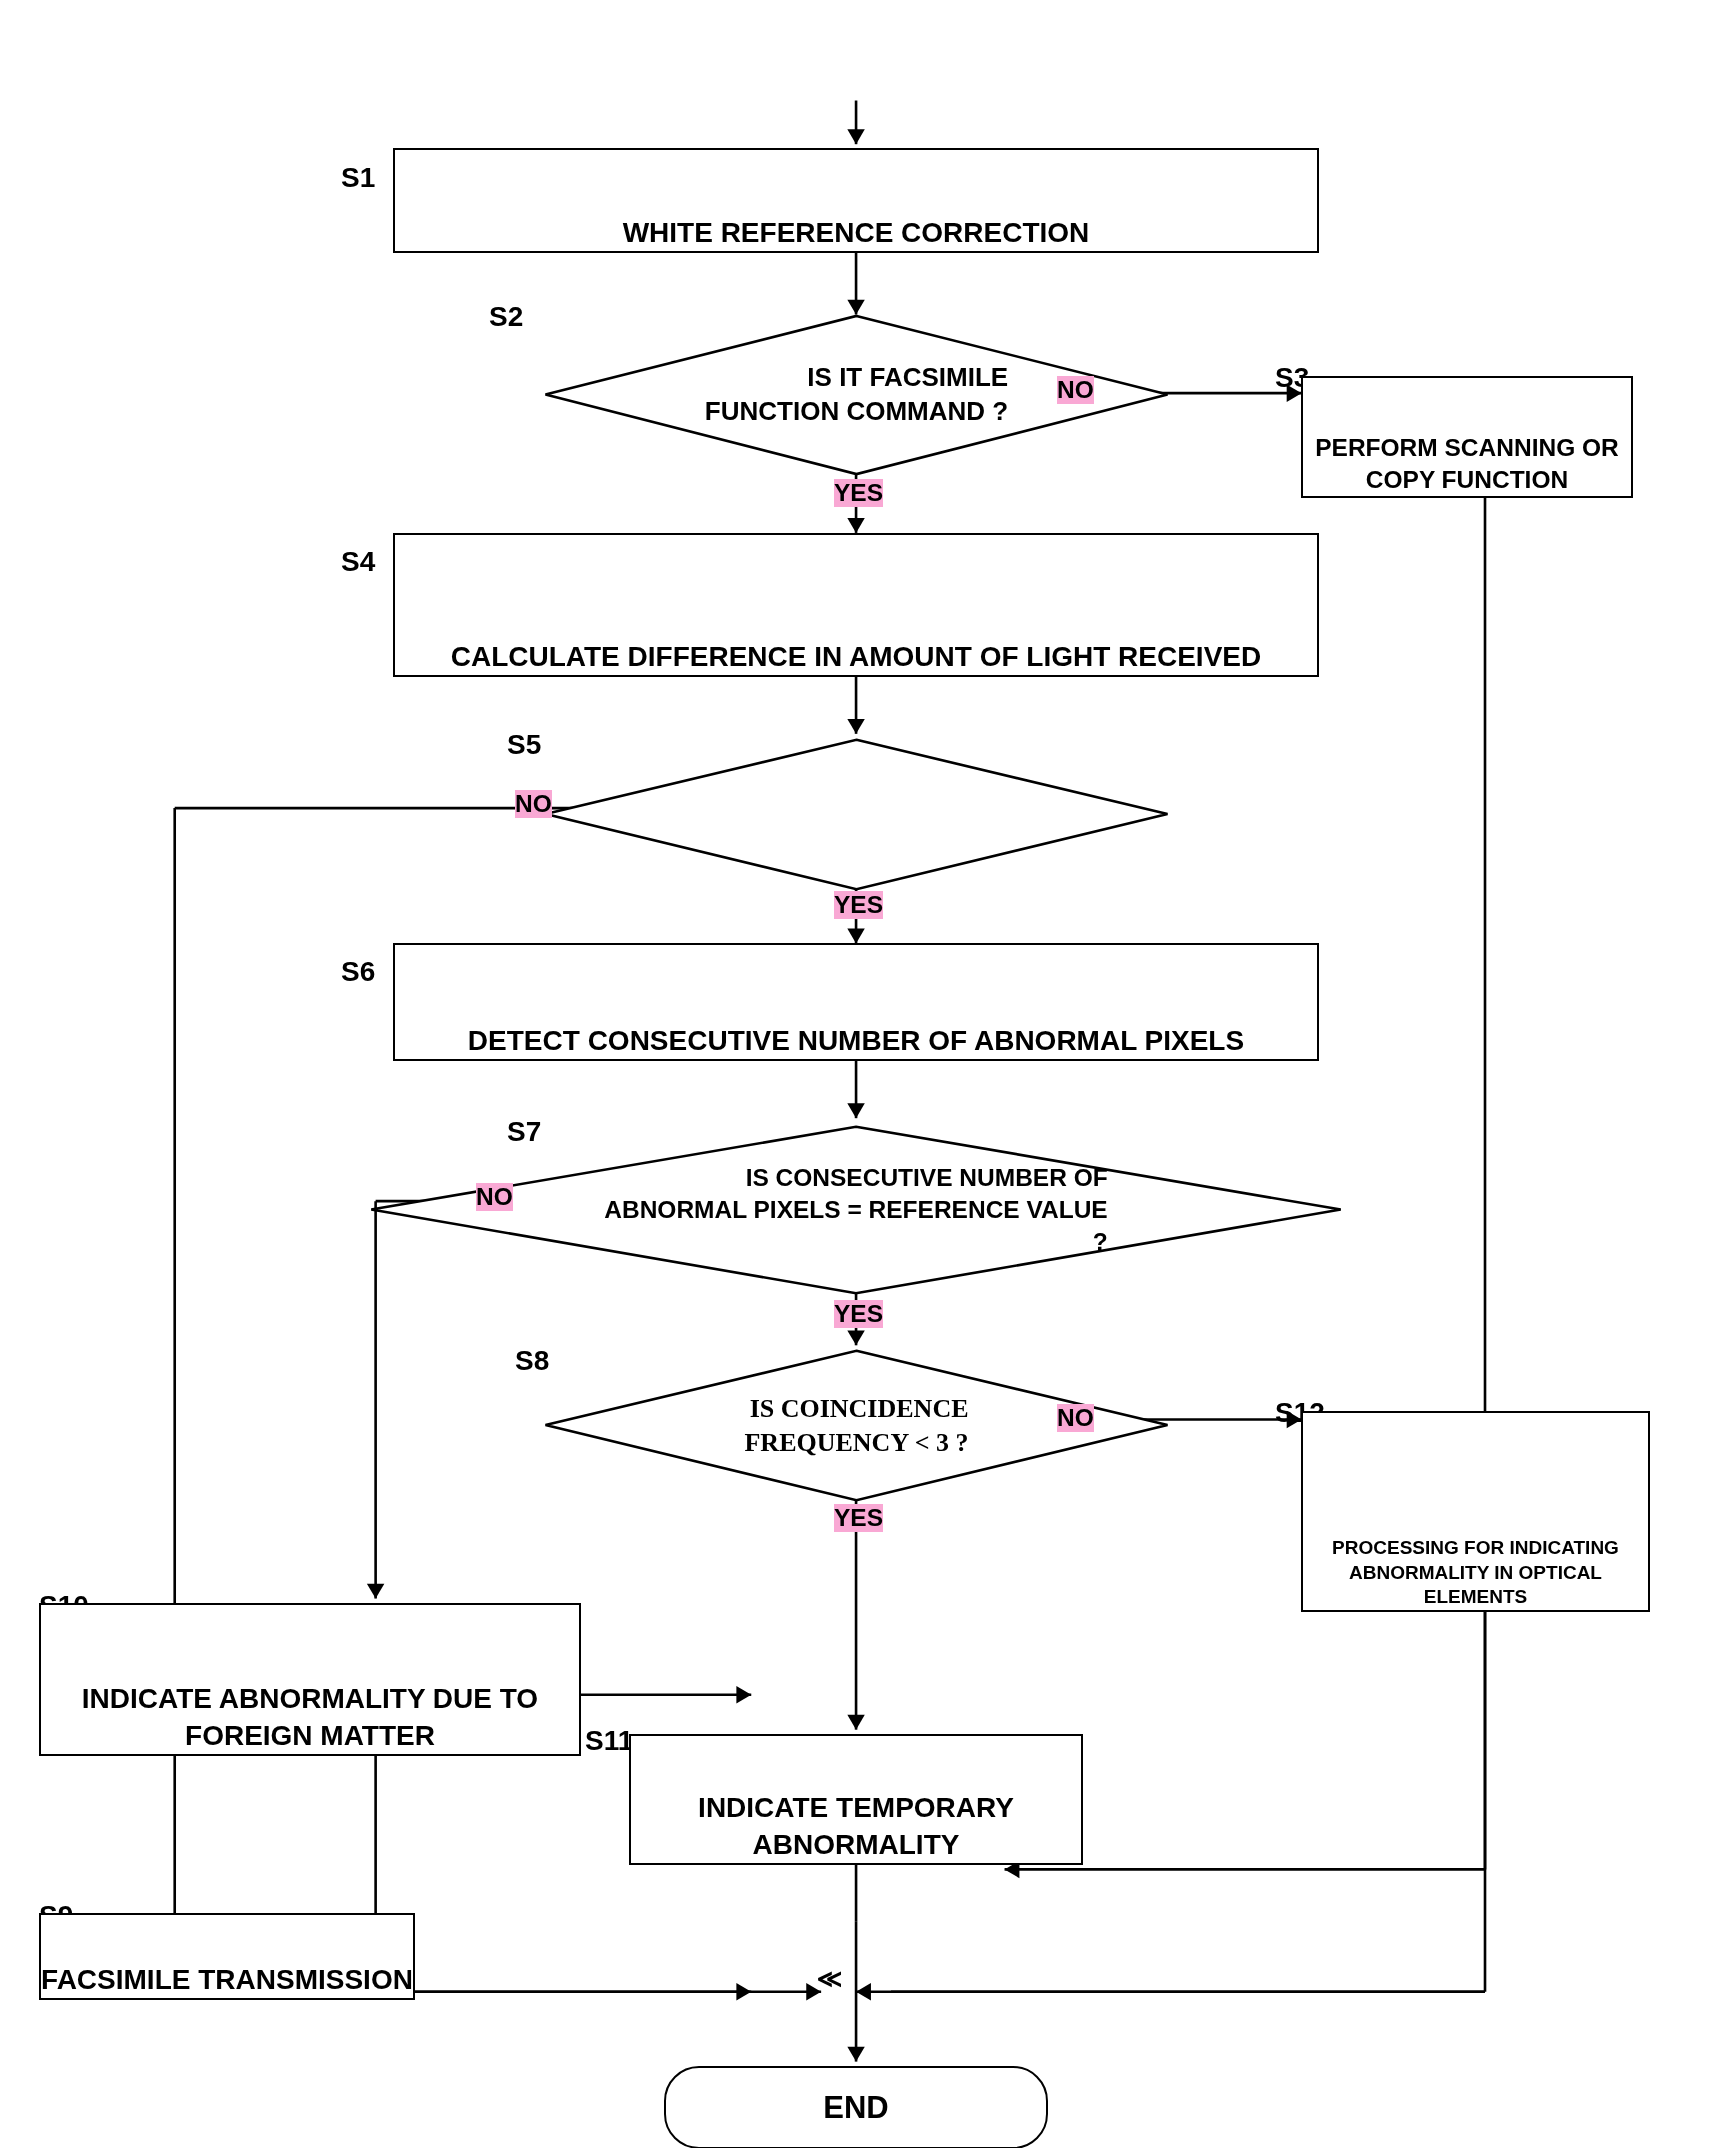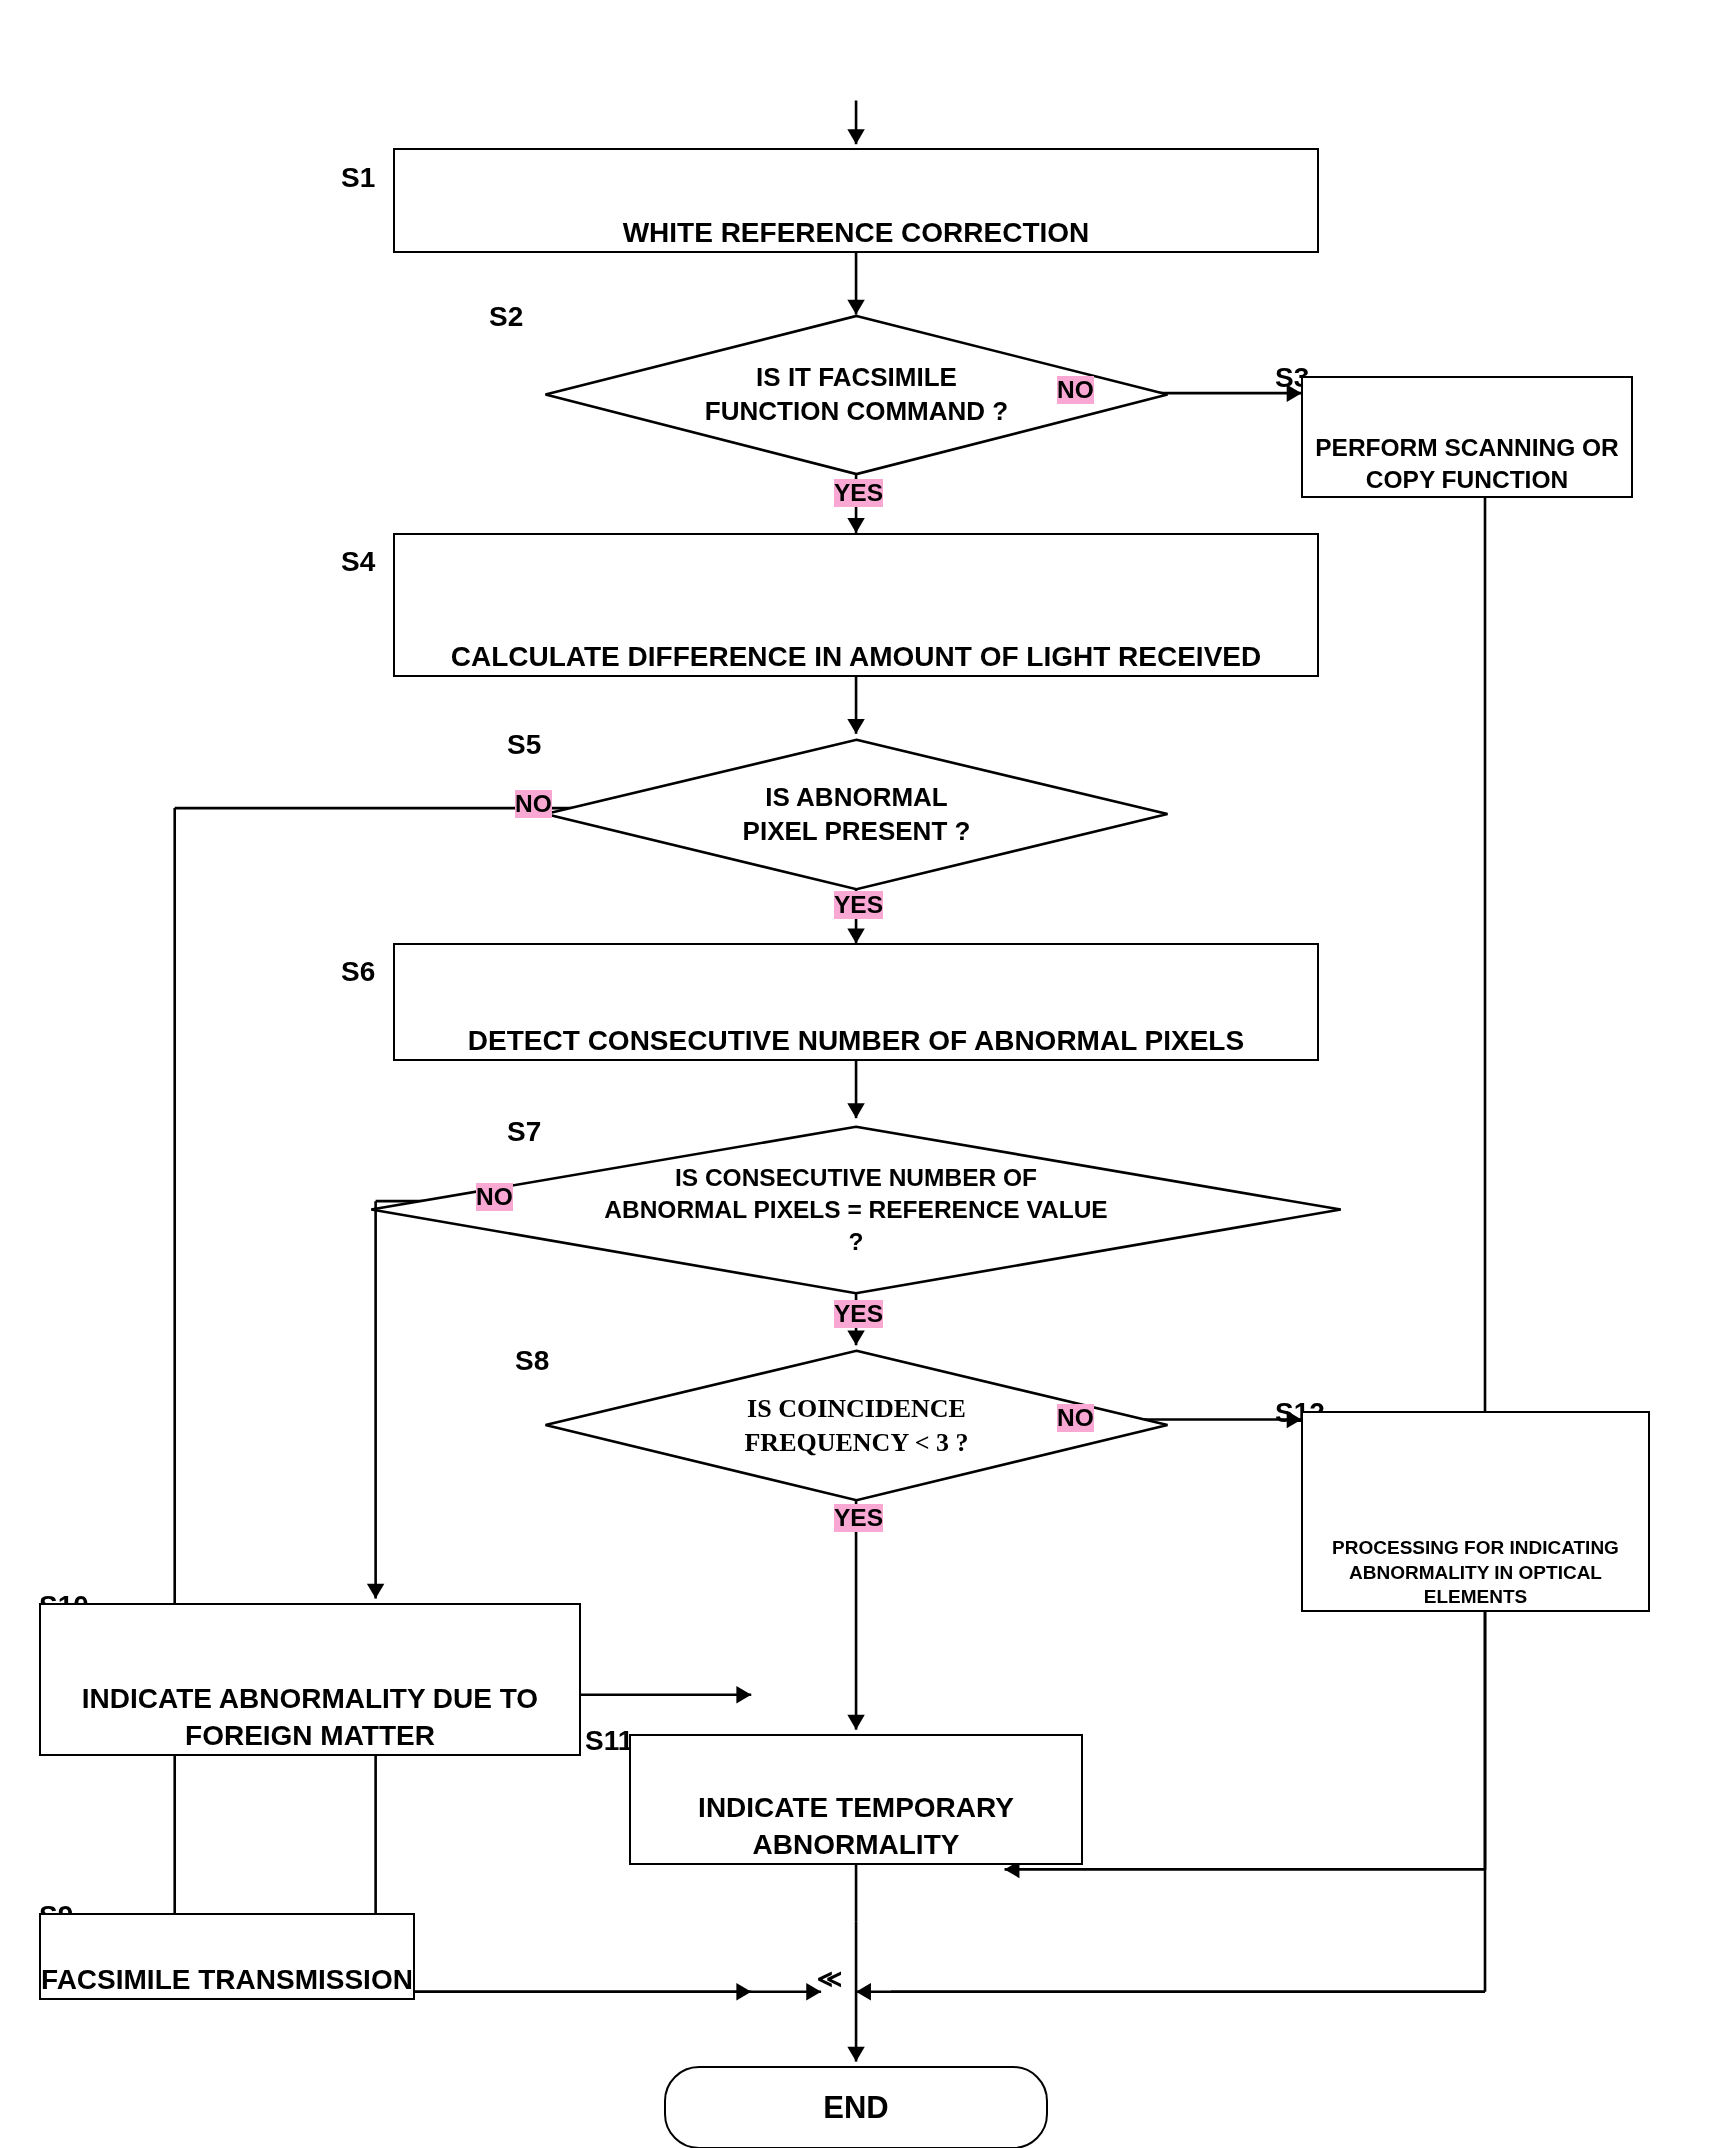--- a/index.html
+++ b/index.html
@@ -54,21 +54,21 @@
       justify-content: center;
     }
 
     .diamond-svg {
       position: absolute;
       top: 0; left: 0;
     }
 
     .diamond-text {
       position: relative;
-      text-align: center;
+      text-align: right;
       font-size: 26px;
       font-weight: bold;
       line-height: 1.3;
       z-index: 1;
       padding: 8.7px;
     }
 
     
     .arrows-svg {
       position: absolute;
@@ -202,21 +202,20 @@
     <span>CALCULATE DIFFERENCE
 IN AMOUNT OF LIGHT RECEIVED</span>
   </div>
 
   <div class="step-label" style="left:507px; top:729px;">S5</div>
 
   <div class="diamond-container" style="left:542px; top:738px; width:629px; height:153px;">
     <svg class="diamond-svg" width="629" height="153" viewBox="0 0 720 175">
       <polygon points="360,2 716,87 360,173 4,87" fill="white" stroke="black" stroke-width="3"></polygon>
     </svg>
-    <div class="diamond-text">IS ABNORMAL<br>PIXEL PRESENT ?</div>
   </div>
 
   <div class="label-text" style="left:834px; top:891px;">YES</div>
 
   <div class="label-text" style="left:515px; top:790px;">NO</div>
 
   <div class="step-label" style="left:341px; top:956px;">S6</div>
 
   <div class="rect-box" style="left:393px; top:943px; width:926px; height:118px;">
     <span>DETECT CONSECUTIVE NUMBER OF

